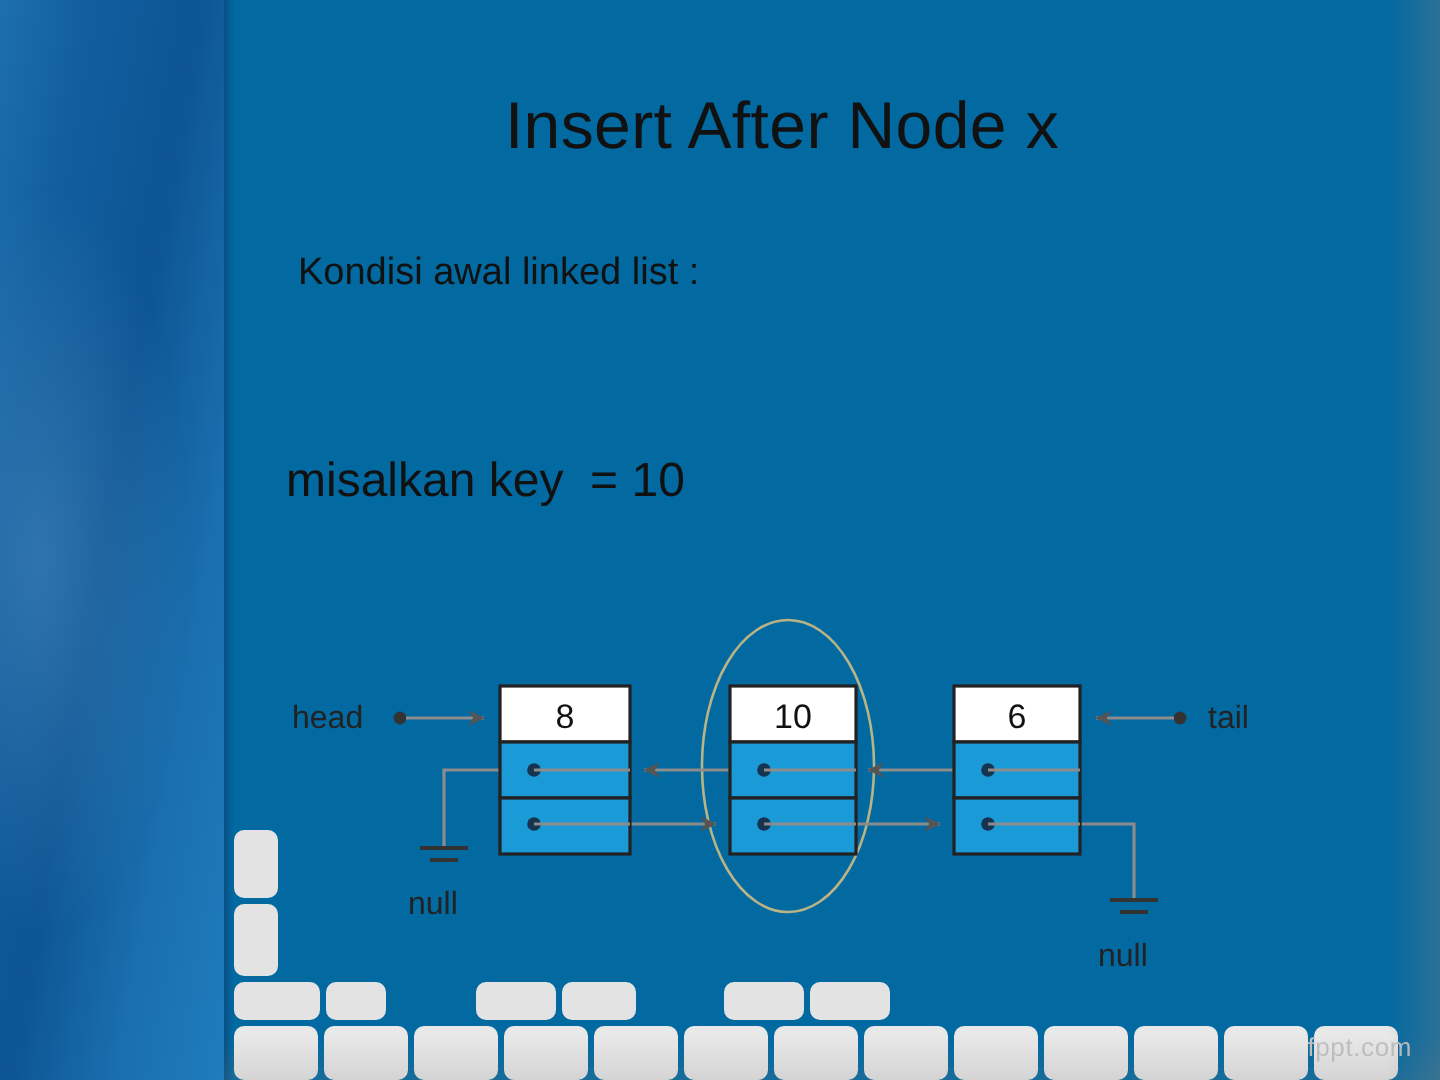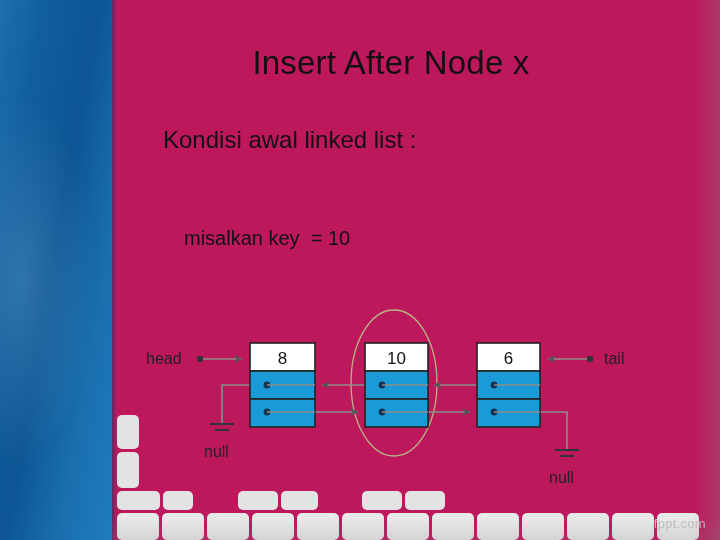--- a/index.html
+++ b/index.html
@@ -3,21 +3,21 @@
 <meta charset="utf-8">
 <style>
   html,body{margin:0;padding:0;}
   body{
     width:720px;height:540px;overflow:hidden;
     font-family:"Liberation Sans",sans-serif;
     background:#ffffff;
   }
   #slide{
     position:relative;width:720px;height:540px;overflow:hidden;
-    background:#be185d;
+    background:#0369a1;
   }
 
   
   #sidebar{
     position:absolute;left:0;top:0;width:112px;height:540px;
     background:
       radial-gradient(ellipse 120px 300px at 18% 52%, rgba(120,175,215,.30) 0%, rgba(120,175,215,0) 62%),
       linear-gradient(100deg,#1d6fae 0%,#115e9e 22%,#0d5594 48%,#1a6fae 74%,#1f7cbd 100%);
   }
   #sidebar-edge{
@@ -33,31 +33,30 @@
     background:linear-gradient(0deg,rgba(120,120,120,.18),rgba(255,255,255,0));
   }
 
   
   #title{
     position:absolute;left:117px;top:44px;width:548px;
     text-align:center;font-size:33px;color:#111;letter-spacing:.2px;
     white-space:nowrap;
   }
   #subtitle{
-    position:absolute;left:163px;top:126px;font-size:24px;color:#111;
+    position:absolute;left:149px;top:126px;font-size:19px;color:#111;
     white-space:nowrap;
   }
   #body-line1{
     position:absolute;left:143px;top:195px;font-size:20px;color:#111;
     white-space:pre;
   }
   #body-line2{
-    position:absolute;left:143px;top:227px;font-size:20px;color:#111;
+    position:absolute;left:143px;top:227px;font-size:24px;color:#111;
     white-space:pre;
-    margin-left:41px;
   }
 
   
   #diagram{position:absolute;left:0;top:0;width:720px;height:540px;}
 
   
   .key{position:absolute;background:#e3e3e3;border-radius:5px;}
   .key.lite{background:#e8e8e8;}
   #watermark{
     position:absolute;right:14px;bottom:9px;font-size:13px;color:#c2c2c2;

